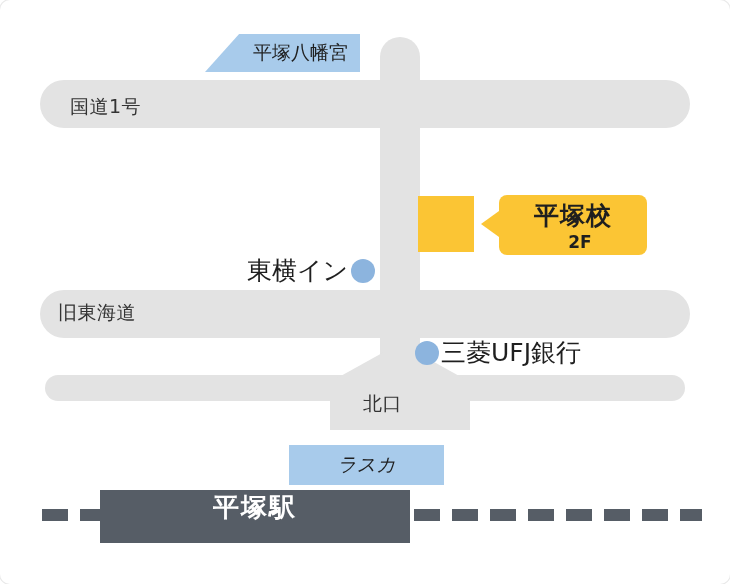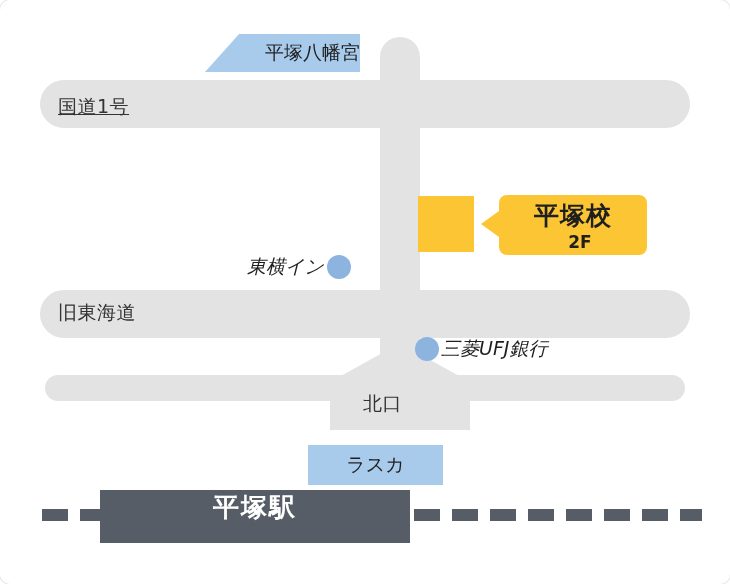--- a/index.html
+++ b/index.html
@@ -53,20 +53,21 @@
 
   
   .banner {
     position: absolute;
     background: #a8cbeb;
     color: #1f1f1f;
     font-size: 19px;
     display: flex;
     align-items: center;
     justify-content: flex-end;
+    padding-right: 12px;
     box-sizing: border-box;
     clip-path: polygon(22% 0, 100% 0, 100% 100%, 0 100%);
   }
 
   
   .blue-box {
     position: absolute;
     background: #a8cbeb;
     color: #1f1f1f;
     font-size: 19px;
@@ -92,23 +93,22 @@
     background: #565d66;
     height: 12px;
   }
 
   
   .poi {
     position: absolute;
     display: flex;
     align-items: center;
     white-space: nowrap;
-    font-size: 19px;
-    color: #1f1f1f;
-    font-style: italic;
+    font-size: 25px;
+    color: #1f1f1f;
   }
   .poi-dot {
     width: 24px;
     height: 24px;
     border-radius: 50%;
     background: #8cb4de;
     flex: 0 0 auto;
   }
   .poi-label-left { margin-right: 3px; }
   .poi-label-right { margin-left: 2px; }
@@ -148,21 +148,21 @@
   }
 </style>
 </head>
 <body>
 
 <div id="map-canvas">
 
   <div class="road road-v" style="left:380px; top:37px; width:40px; height:343px;"></div>
 
   <div class="road road-h" style="left:40px; top:80px; width:650px; height:48px;"></div>
-  <div class="road-label" style="left:58px; top:94px;text-decoration:underline;">国道1号</div>
+  <div class="road-label" style="left:70px; top:94px;">国道1号</div>
 
   <div class="road road-h" style="left:40px; top:290px; width:650px; height:48px;"></div>
   <div class="road-label" style="left:58px; top:300px;">旧東海道</div>
 
   <div class="road road-h" style="left:45px; top:375px; width:640px; height:26px;"></div>
 
   <div class="funnel" style="left:330px; top:352px; width:54px; height:30px; clip-path: polygon(100% 0, 100% 100%, 0 100%);"></div>
   <div class="funnel" style="left:416px; top:352px; width:54px; height:30px; clip-path: polygon(0 0, 100% 100%, 0 100%);"></div>
 
   <div class="road road-plain" style="left:330px; top:378px; width:140px; height:52px;"></div>
@@ -182,21 +182,21 @@
     <span class="poi-label-right">三菱UFJ銀行</span>
   </div>
 
   <div class="hl-square" style="left:418px; top:196px; width:56px; height:56px;"></div>
   <div class="callout-arrow" style="left:481px; top:211px;"></div>
   <div class="callout" style="left:499px; top:195px; width:148px; height:60px;">
     <span class="callout-main">平塚校</span>
     <span class="callout-sub">2F</span>
   </div>
 
-  <div class="blue-box" style="left:308px; top:445px; width:135px; height:40px;">
+  <div class="blue-box" style="left:289px; top:445px; width:155px; height:40px;font-style:italic;">
     <span>ラスカ</span>
   </div>
 
   <div class="rail-dash" style="left:42px;  top:509px; width:26px;"></div>
   <div class="rail-dash" style="left:80px;  top:509px; width:26px;"></div>
 
   <div class="station-box" style="left:100px; top:490px; width:310px; height:53px;">
     <span>平塚駅</span>
   </div>
 

